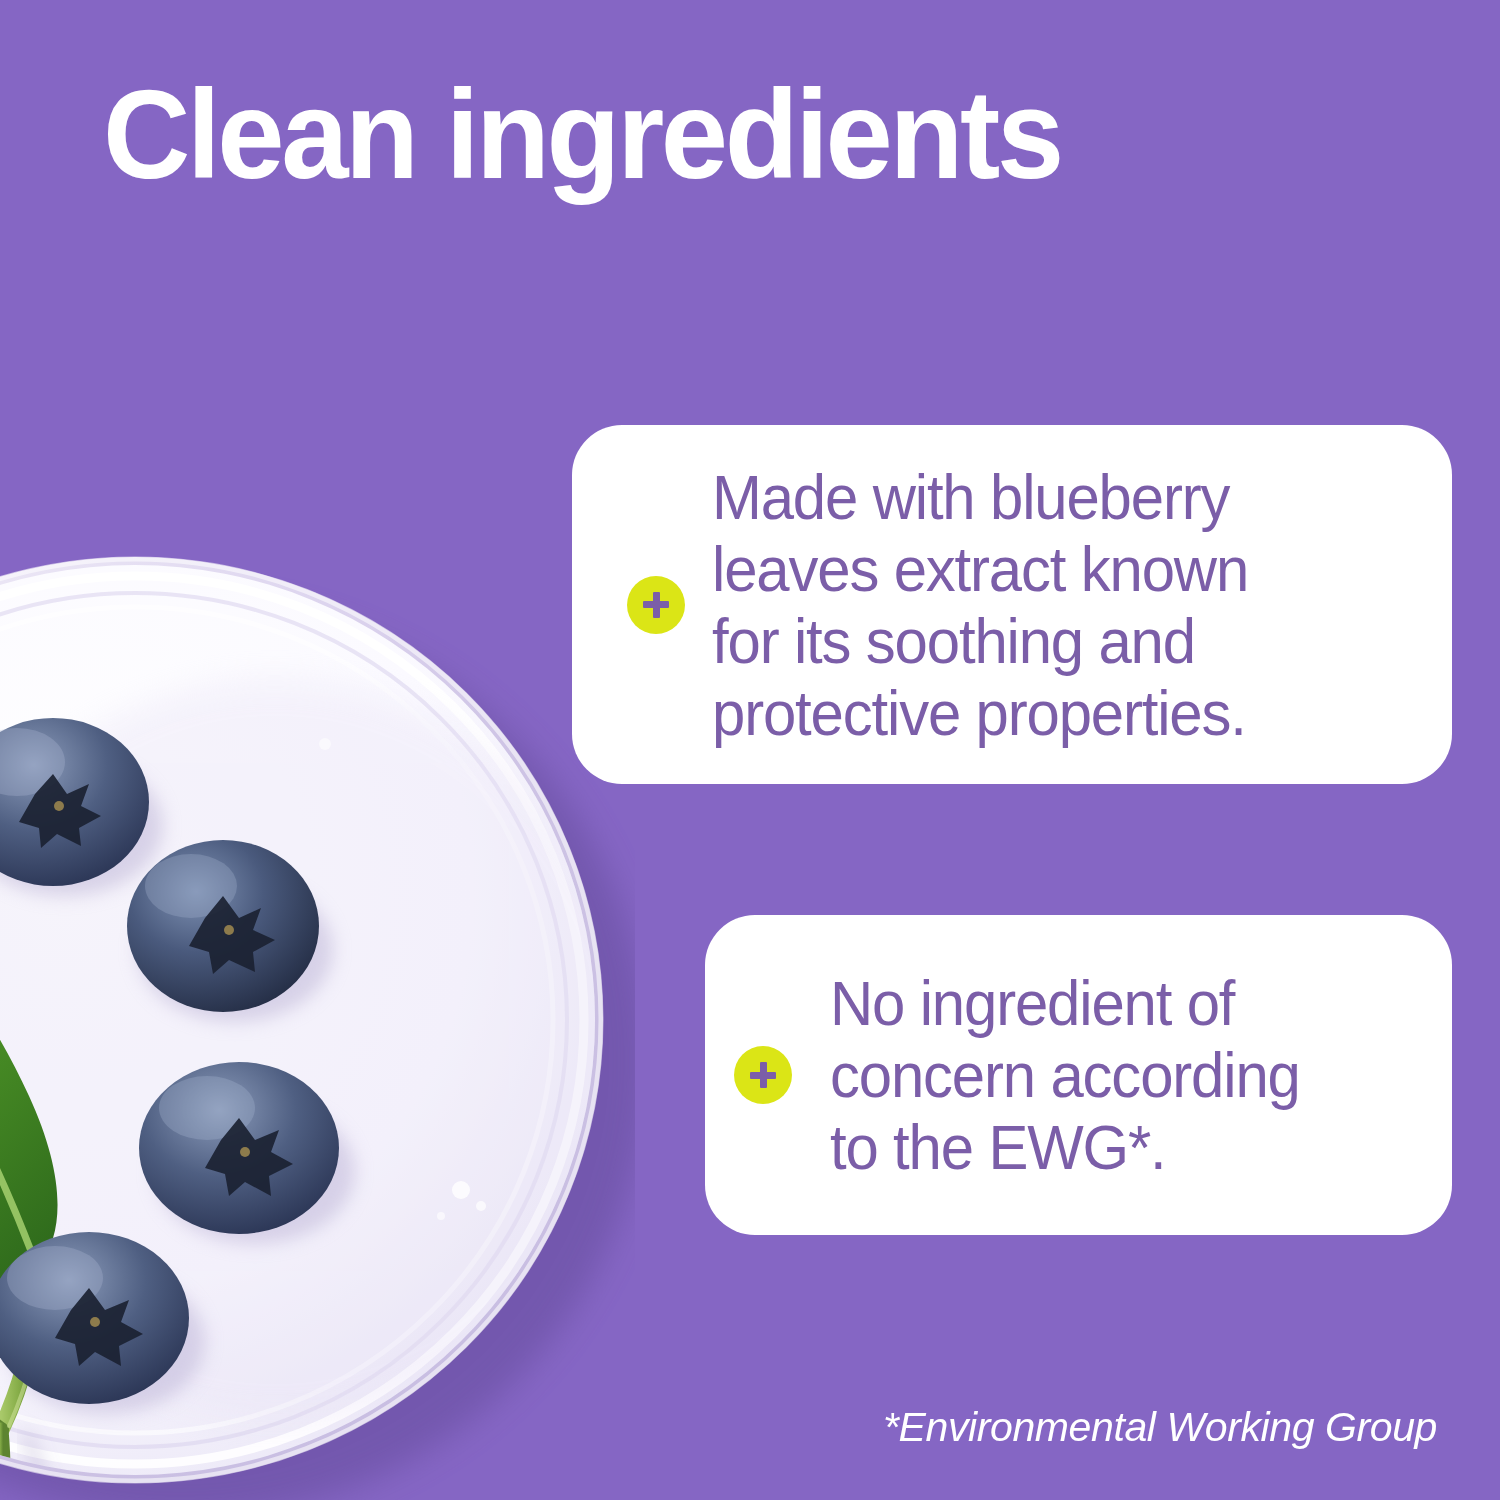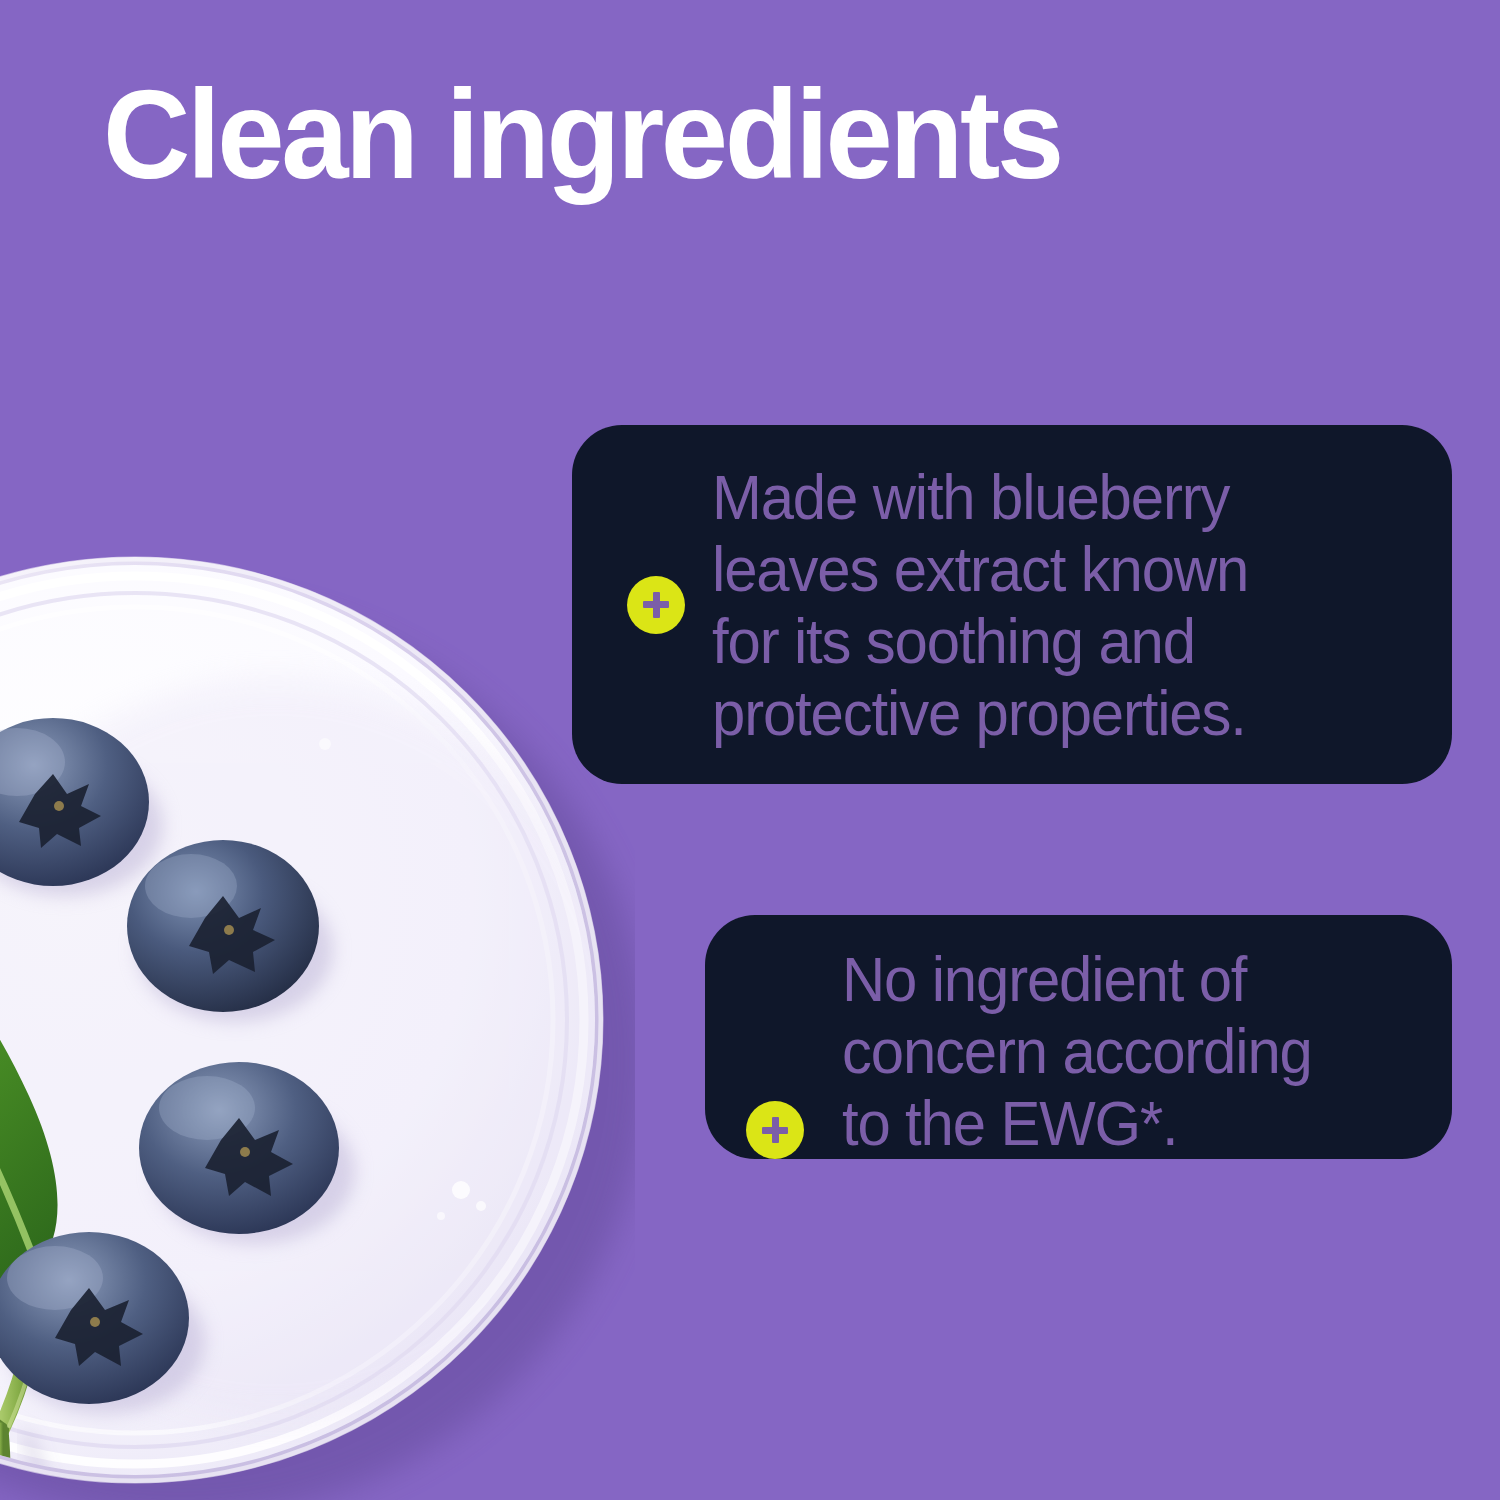--- a/index.html
+++ b/index.html
@@ -42,40 +42,39 @@
     left: -365px;
     top: 530px;
     width: 1000px;
     height: 1000px;
   }
   .photo svg { display: block; width: 100%; height: 100%; }
 
   
   .card {
     position: absolute;
-    background: #0f172a;
+    background: #ffffff;
     border-radius: 50px;
     display: flex;
     align-items: center;
     box-sizing: border-box;
   }
   .card-1 {
     left: 572px;
     top: 425px;
     width: 880px;
     height: 359px;
     padding-left: 55px;
   }
   .card-2 {
     left: 705px;
     top: 915px;
     width: 747px;
-    height: 244px;
-    padding-left: 41px;
-    align-items: flex-end;
+    height: 320px;
+    padding-left: 29px;
   }
 
   .badge {
     flex: 0 0 auto;
     width: 58px;
     height: 58px;
     border-radius: 50%;
     background: #dbe516;
     position: relative;
   }
@@ -311,14 +310,15 @@
 
   <div class="card card-2">
     <div class="badge"></div>
     <div class="card-text">
       <span class="ln">No ingredient of</span>
       <span class="ln">concern according</span>
       <span class="ln">to the EWG*.</span>
     </div>
   </div>
 
+  <div class="footnote">*Environmental Working Group</div>
 
 </div>
 
 </body></html>

